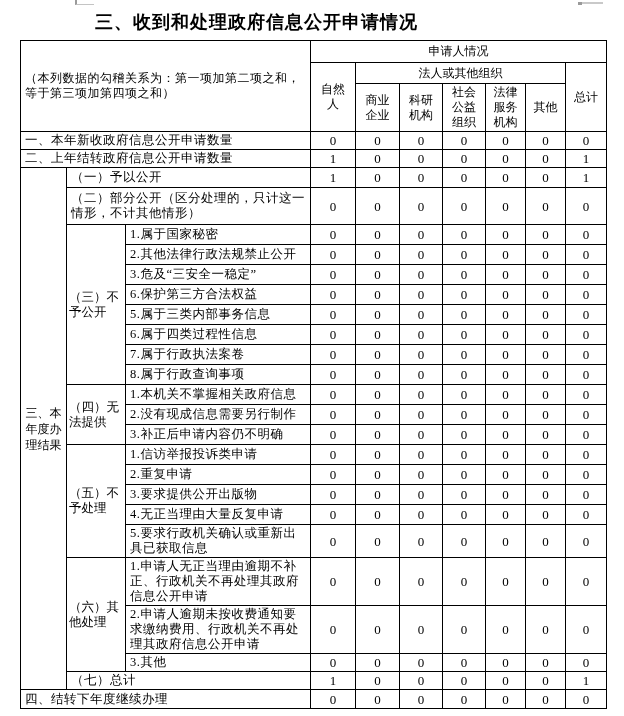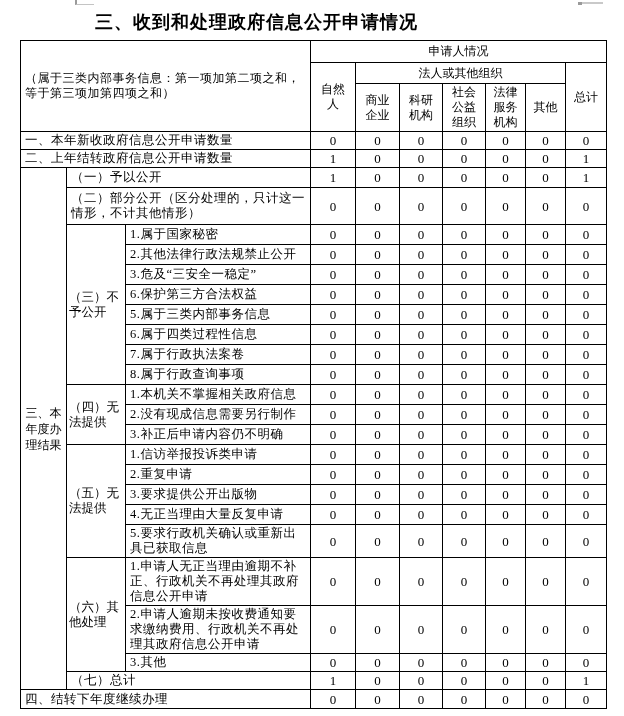--- a/index.html
+++ b/index.html
@@ -75,21 +75,21 @@
       <col style="width:44px">
       <col style="width:43px">
     <col style="width:43px">
       <col style="width:40px">
       <col style="width:40px">
     <col style="width:41px">
   </colgroup>
 
   <tbody>
       <tr class="hh22">
-    <th class="note" rowspan="3" colspan="3">（属于三类内部事务信息：第一项加第二项之和，等于第三项加第四项之和）</th>
+    <th class="note" rowspan="3" colspan="3">（本列数据的勾稽关系为：第一项加第二项之和，等于第三项加第四项之和）</th>
     <th colspan="7">申请人情况</th>
   </tr>
   <tr class="hh21">
     <th rowspan="2">自然人</th>
     <th colspan="5" class="wide">法人或其他组织</th>
     <th rowspan="2">总计</th>
   </tr>
   <tr class="hh44">
     <th>商业企业</th>
     <th>科研机构</th>
@@ -249,21 +249,21 @@
   <td class="val">0</td>
         <td class="val">0</td>
         <td class="val">0</td>
         <td class="val">0</td>
         <td class="val">0</td>
         <td class="val">0</td>
         <td class="val">0</td>
       </tr>
 
   <tr class="rh20">
-    <td class="grp" rowspan="5">（五）无法提供</td>
+    <td class="grp" rowspan="5">（五）不予处理</td>
     <td class="lbl">1.信访举报投诉类申请</td>
   <td class="val">0</td>
         <td class="val">0</td>
         <td class="val">0</td>
         <td class="val">0</td>
         <td class="val">0</td>
         <td class="val">0</td>
         <td class="val">0</td>
       </tr>
   <tr class="rh20">

